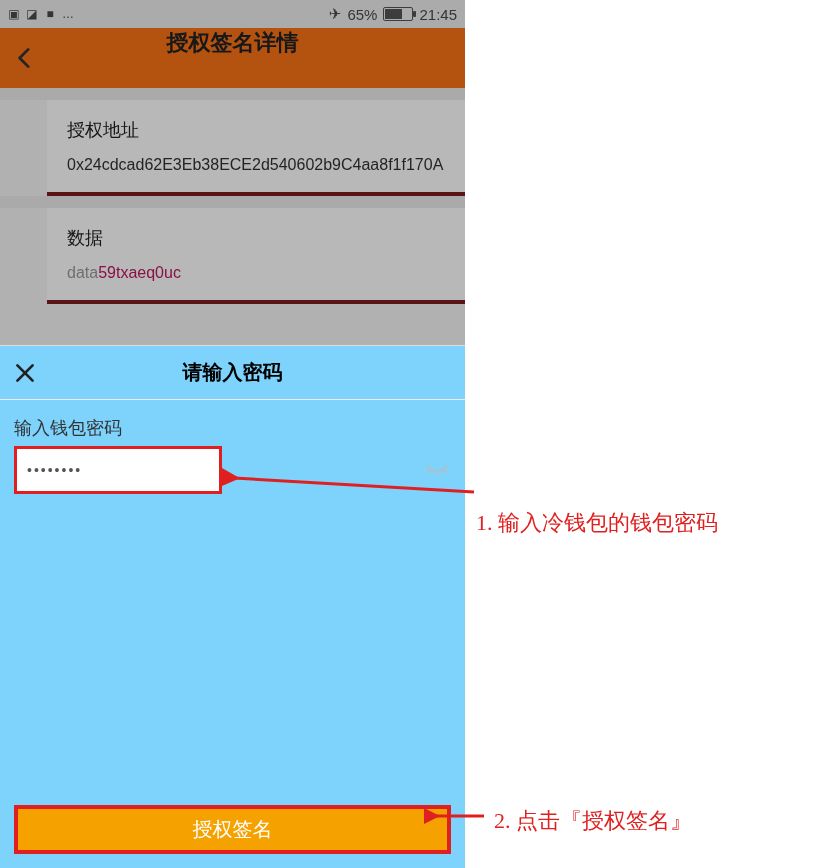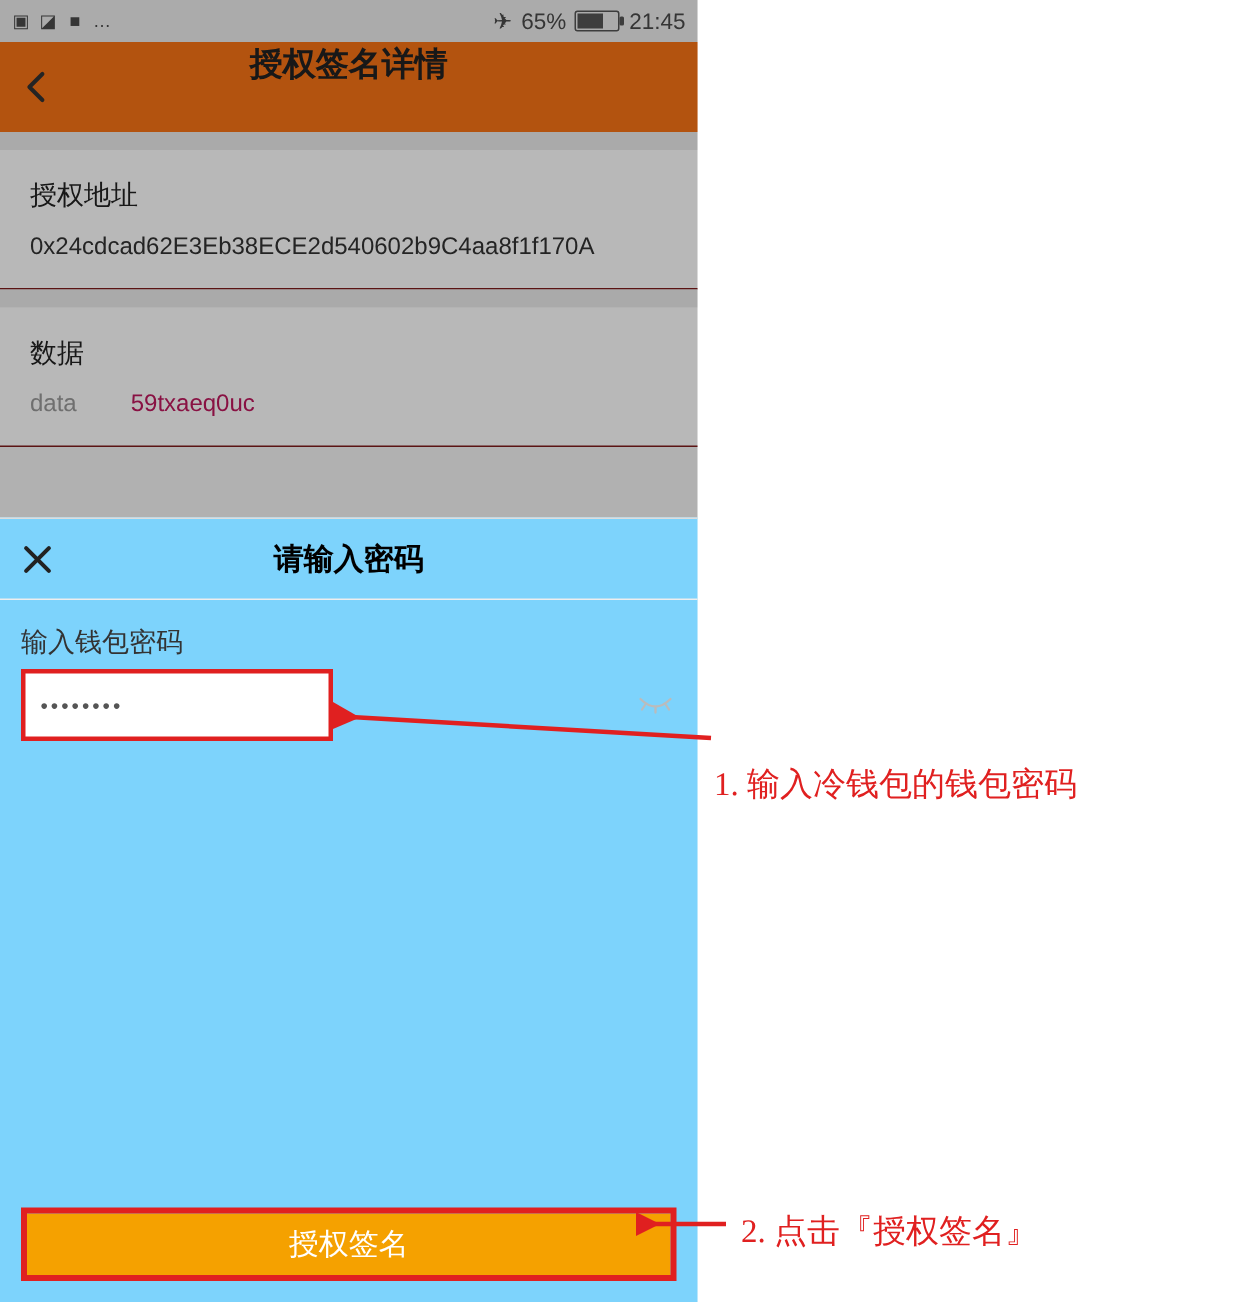--- a/index.html
+++ b/index.html
@@ -49,25 +49,25 @@
     }
     .back-chevron{
       position:absolute; left:12px; top:50%; transform:translateY(-50%);
       width:26px; height:26px;
     }
     .nav-title{
       width:100%; text-align:center; font-size:22px; font-weight:600; color:#222;
     }
     
     .section{
-      background:#fff; padding:18px 20px; border-bottom:1px solid #7f1d1d;
+      background:#fff; padding:18px 20px; border-bottom:4px solid #7f1d1d;margin-left:47px;
     }
     .section-title{ font-size:18px; color:#222; margin-bottom:14px;}
     .section-value{ font-size:16px; color:#333; word-break:break-all;}
-    .kv-row{ display:flex; gap:36px; align-items:center; font-size:16px;}
+    .kv-row{ display:flex; align-items:center; font-size:16px;}
     .kv-key{ color:#9a9a9a;}
     .kv-val{ color:#be185d;}
     .gap{ height:12px; background:#ececec;}
     
     .sheet{
       position:absolute; left:0; bottom:0; width:465px; height:523px;
       background:#7dd3fc; border-top:1px solid #ddd;
       display:flex; flex-direction:column;
     }
     .sheet-header{

